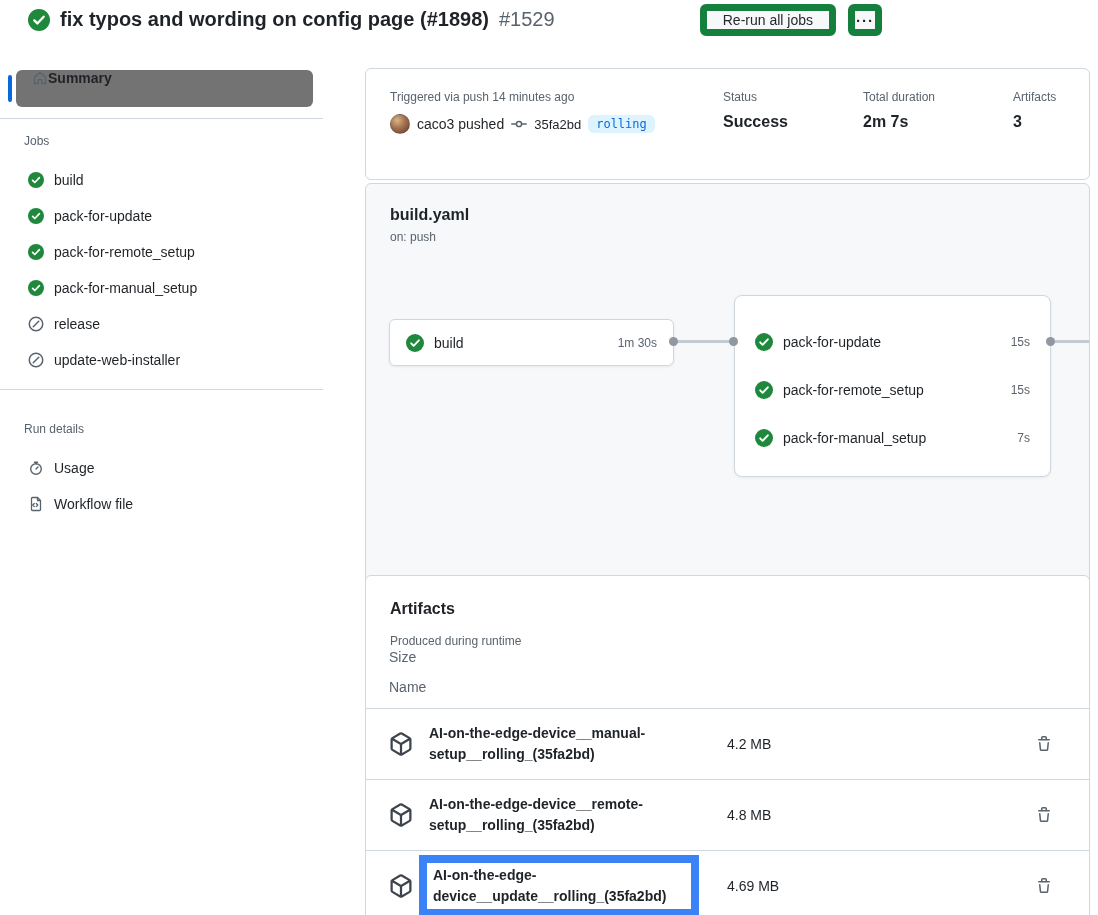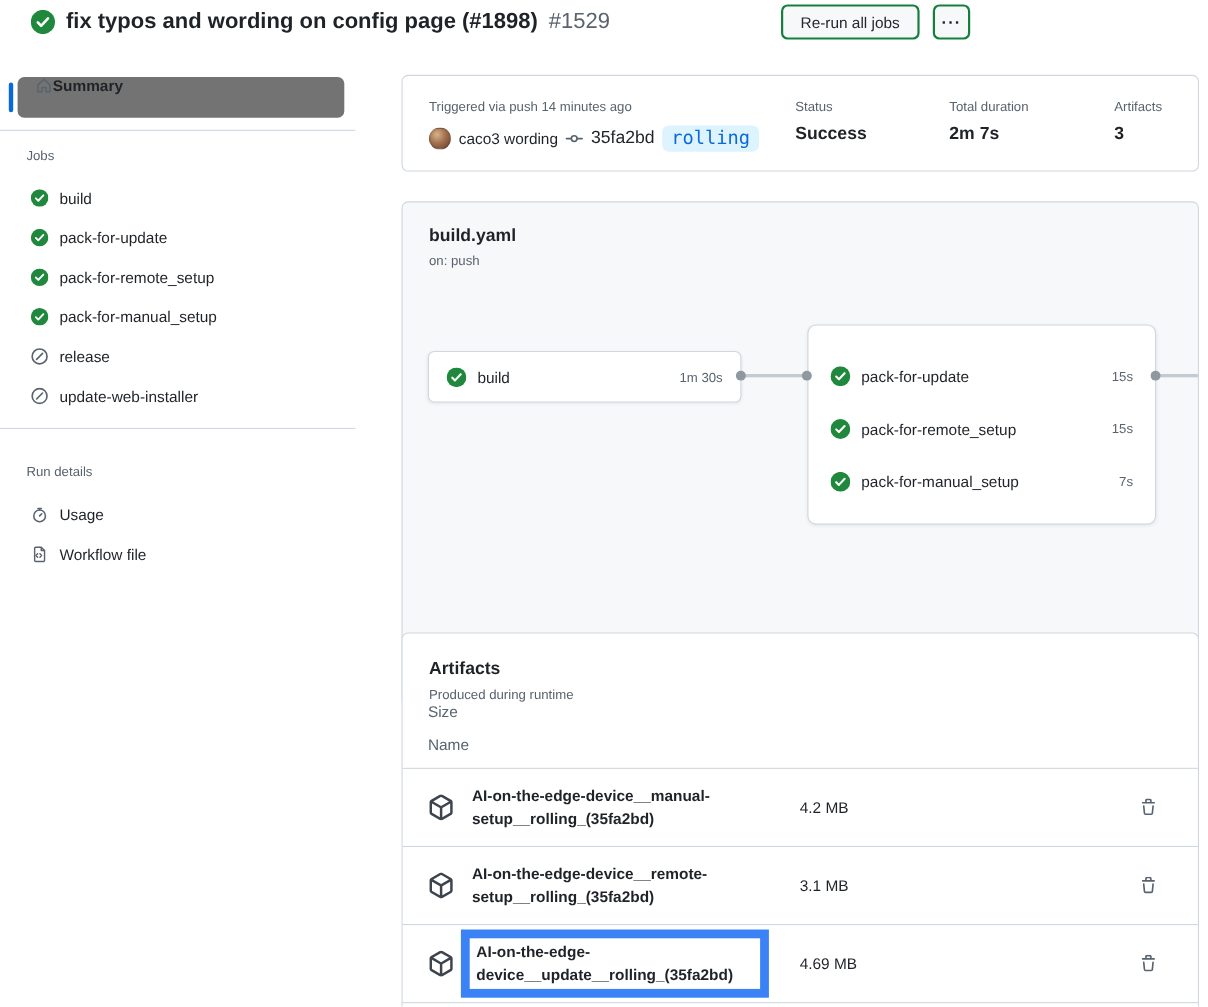--- a/index.html
+++ b/index.html
@@ -11,21 +11,21 @@
   }
   svg { display: block; }
 
   
   .run-header { position: absolute; top: 0; left: 0; width: 890px; height: 60px; }
   .title-row { display: flex; align-items: center; gap: 10px; padding: 8px 0 0 28px; }
   .title-row h1 { font-size: 20px; font-weight: 700; color: #1f2328; white-space: nowrap; }
   .run-number { font-size: 20px; font-weight: 400; color: #59636e; }
   .header-actions { position: absolute; top: 4px; right: 8px; display: flex; gap: 12px; }
   .btn {
-    height: 32px; background: #f6f8fa; border: 2px solid #15803d; border-radius: 6px;
+    height: 32px; background: #f6f8fa; border: 7px solid #15803d; border-radius: 6px;
     font-family: "Liberation Sans", sans-serif; font-size: 14px; font-weight: 500;
     color: #24292f; padding: 0 16px; cursor: pointer; display: flex; align-items: center; justify-content: center;
   }
   .btn-kebab { width: 34px; padding: 0; font-size: 15px; font-weight: 700; letter-spacing: 1px; color: #1f2328; }
 
   
   .sidebar { position: absolute; top: 60px; left: 0; width: 330px; padding-top: 10px; }
   .summary-item {
     position: relative; margin: 0 17px 0 16px; height: 37px; background: #737373;
     border-radius: 6px; display: flex; padding-left: 16px; cursor: pointer;
@@ -37,32 +37,32 @@
   .side-list { list-style: none; }
   .side-list li { height: 36px; display: flex; align-items: center; gap: 10px; padding-left: 28px; cursor: pointer; }
   .side-list li .label { font-size: 14px; color: #1f2328; }
   .rd-heading { margin-top: 32px; }
 
   
   .main { position: absolute; left: 365px; top: 68px; width: 725px; }
   .card { position: absolute; left: 0; width: 725px; background: #ffffff; border: 1px solid #d0d7de; border-radius: 6px; }
 
   
-  .card-summary { top: 0; height: 88px; display: flex; padding: 20px 24px; }
+  .card-summary { top: 0; height: 112px; display: flex; padding: 20px 24px; }
   .col-trigger { width: 333px; }
   .meta-label { font-size: 12px; color: #59636e; line-height: 16px; }
   .meta-value { font-size: 16px; font-weight: 700; color: #1f2328; margin-top: 8px; }
   .col-status { width: 140px; } .col-duration { width: 150px; } .col-artifacts { flex: 1; }
   .commit-row { display: flex; align-items: center; gap: 7px; margin-top: 9px; }
   .avatar { width: 20px; height: 20px; border-radius: 50%;
     background: radial-gradient(circle at 35% 30%, #d8b48c 0%, #a4714f 45%, #5d3f2e 100%);
     border: 1px solid rgba(31,35,40,.15); }
   .actor-line { font-size: 14px; color: #1f2328; }
-  .commit-sha { font-size: 16px; color: #1f2328; cursor: pointer; }
-  .branch-badge { font-family: "DejaVu Sans Mono", monospace; font-size: 17px; color: #0969da;
+  .commit-sha { font-size: 13px; color: #1f2328; cursor: pointer; }
+  .branch-badge { font-family: "DejaVu Sans Mono", monospace; font-size: 12px; color: #0969da;
     background: #ddf4ff; border-radius: 6px; padding: 2px 8px; cursor: pointer; }
 
   
   .card-graph { top: 115px; height: 460px; background: #f6f8fa; overflow: hidden; }
   .graph-header { padding: 22px 24px 0 24px; }
   .graph-title { font-size: 16px; font-weight: 700; color: #1f2328; }
   .graph-sub { font-size: 12px; color: #59636e; margin-top: 6px; }
   .node {
     position: absolute; background: #ffffff; border: 1px solid #d0d7de; border-radius: 6px;
     box-shadow: 0 1px 3px rgba(31,35,40,.07); display: flex; align-items: center;
@@ -89,21 +89,21 @@
   .gc-seg { display: flex; background: #ffffff; border: 1px solid #d0d7de; border-radius: 6px; overflow: hidden; }
   .gc-seg .seg { width: 28px; height: 26px; display: flex; align-items: center; justify-content: center;
     font-size: 16px; color: #57606a; cursor: pointer; background: transparent; border: none;
     font-family: "Liberation Sans", sans-serif; }
   .gc-seg .seg + .seg { border-left: 1px solid #d0d7de; }
 
   
   .card-artifacts { top: 507px; height: 420px; }
   .art-header { padding: 24px 24px 0 24px; }
   .art-title { font-size: 16px; font-weight: 700; color: #1f2328; }
-  .art-sub { font-size: 12px; color: #59636e; margin-top: 6px; }
+  .art-sub { font-size: 12px; color: #59636e; margin-top: 16px; }
   .art-cols { display: grid; grid-template-columns: 40px 298px 1fr 32px; padding: 0 23px;
     height: 61px; align-items: end; border-bottom: 1px solid #d0d7de; }
   .art-cols .col-label { font-size: 14px; color: #59636e; padding-bottom: 13px; }
   .art-cols .col-label-name { grid-column: 1 / span 2; }
   .art-row { display: grid; grid-template-columns: 40px 298px 1fr 32px; padding: 0 23px;
     height: 71px; align-items: center; border-bottom: 1px solid #d0d7de; }
   .art-icon-cell { display: flex; align-items: center; }
   .art-name { font-size: 14px; font-weight: 700; color: #1f2328; line-height: 21px; max-width: 280px;
     overflow-wrap: break-word; }
   .red-box { display: inline-block; border: 8px solid #3b82f6; padding: 2px 6px; margin-left: -10px; max-width: 280px; }
@@ -229,21 +229,21 @@
     </ul>
   </aside>
 
   <main class="main">
 
     <section class="card card-summary">
       <div class="col-trigger">
         <div class="meta-label">Triggered via push 14 minutes ago</div>
         <div class="commit-row">
           <span class="avatar"></span>
-          <span class="actor-line">caco3 wording</span>
+          <span class="actor-line">caco3 pushed</span>
           <span>
               <svg viewBox="0 0 16 16" width="16" height="16" fill="none" stroke="#59636e" stroke-width="1.5">
                 <circle cx="8" cy="8" r="2.6"></circle>
                 <path d="M0.8 8h4.4M10.8 8h4.4" stroke-linecap="round"></path>
               </svg>
             </span>
           <span class="commit-sha">35fa2bd</span>
           <span class="branch-badge">rolling</span>
         </div>
       </div>
@@ -362,21 +362,21 @@
 
       <div class="art-row">
         <div class="art-icon-cell">
             <span>
               <svg viewBox="0 0 16 16" width="24" height="24" fill="#3d444d">
                 <path d="m8.878.392 5.25 3.045c.54.314.872.89.872 1.514v6.098a1.75 1.75 0 0 1-.872 1.514l-5.25 3.045a1.75 1.75 0 0 1-1.756 0l-5.25-3.045A1.75 1.75 0 0 1 1 11.049V4.951c0-.624.332-1.201.872-1.514L7.122.392a1.75 1.75 0 0 1 1.756 0ZM7.875 1.69l-4.63 2.685L8 7.133l4.755-2.758-4.63-2.685a.248.248 0 0 0-.25 0ZM2.5 5.677v5.372c0 .09.047.171.125.216l4.625 2.683V8.432Zm6.25 8.271 4.625-2.683a.25.25 0 0 0 .125-.216V5.677L8.75 8.432Z"></path>
               </svg>
             </span>
           </div>
         <div class="art-name">AI-on-the-edge-device__remote-setup__rolling_(35fa2bd)</div>
-        <div class="art-size">3.1 MB</div>
+        <div class="art-size">4.8 MB</div>
         <button class="trash-btn"><span><svg viewBox="0 0 16 16" width="16" height="16" fill="#59636e">
                 <path d="M11 1.75V3h2.25a.75.75 0 0 1 0 1.5H2.75a.75.75 0 0 1 0-1.5H5V1.75C5 .784 5.784 0 6.75 0h2.5C10.216 0 11 .784 11 1.75ZM4.496 6.675l.66 6.6a.25.25 0 0 0 .249.225h5.19a.25.25 0 0 0 .249-.225l.66-6.6a.75.75 0 0 1 1.492.149l-.66 6.6A1.748 1.748 0 0 1 10.595 15h-5.19a1.748 1.748 0 0 1-1.741-1.575l-.66-6.6a.75.75 0 1 1 1.492-.15ZM6.5 1.75V3h3V1.75a.25.25 0 0 0-.25-.25h-2.5a.25.25 0 0 0-.25.25Z"></path>
               </svg></span></button>
       </div>
 
       <div class="art-row">
         <div class="art-icon-cell">
             <span>
               <svg viewBox="0 0 16 16" width="24" height="24" fill="#3d444d">
                 <path d="m8.878.392 5.25 3.045c.54.314.872.89.872 1.514v6.098a1.75 1.75 0 0 1-.872 1.514l-5.25 3.045a1.75 1.75 0 0 1-1.756 0l-5.25-3.045A1.75 1.75 0 0 1 1 11.049V4.951c0-.624.332-1.201.872-1.514L7.122.392a1.75 1.75 0 0 1 1.756 0ZM7.875 1.69l-4.63 2.685L8 7.133l4.755-2.758-4.63-2.685a.248.248 0 0 0-.25 0ZM2.5 5.677v5.372c0 .09.047.171.125.216l4.625 2.683V8.432Zm6.25 8.271 4.625-2.683a.25.25 0 0 0 .125-.216V5.677L8.75 8.432Z"></path>

